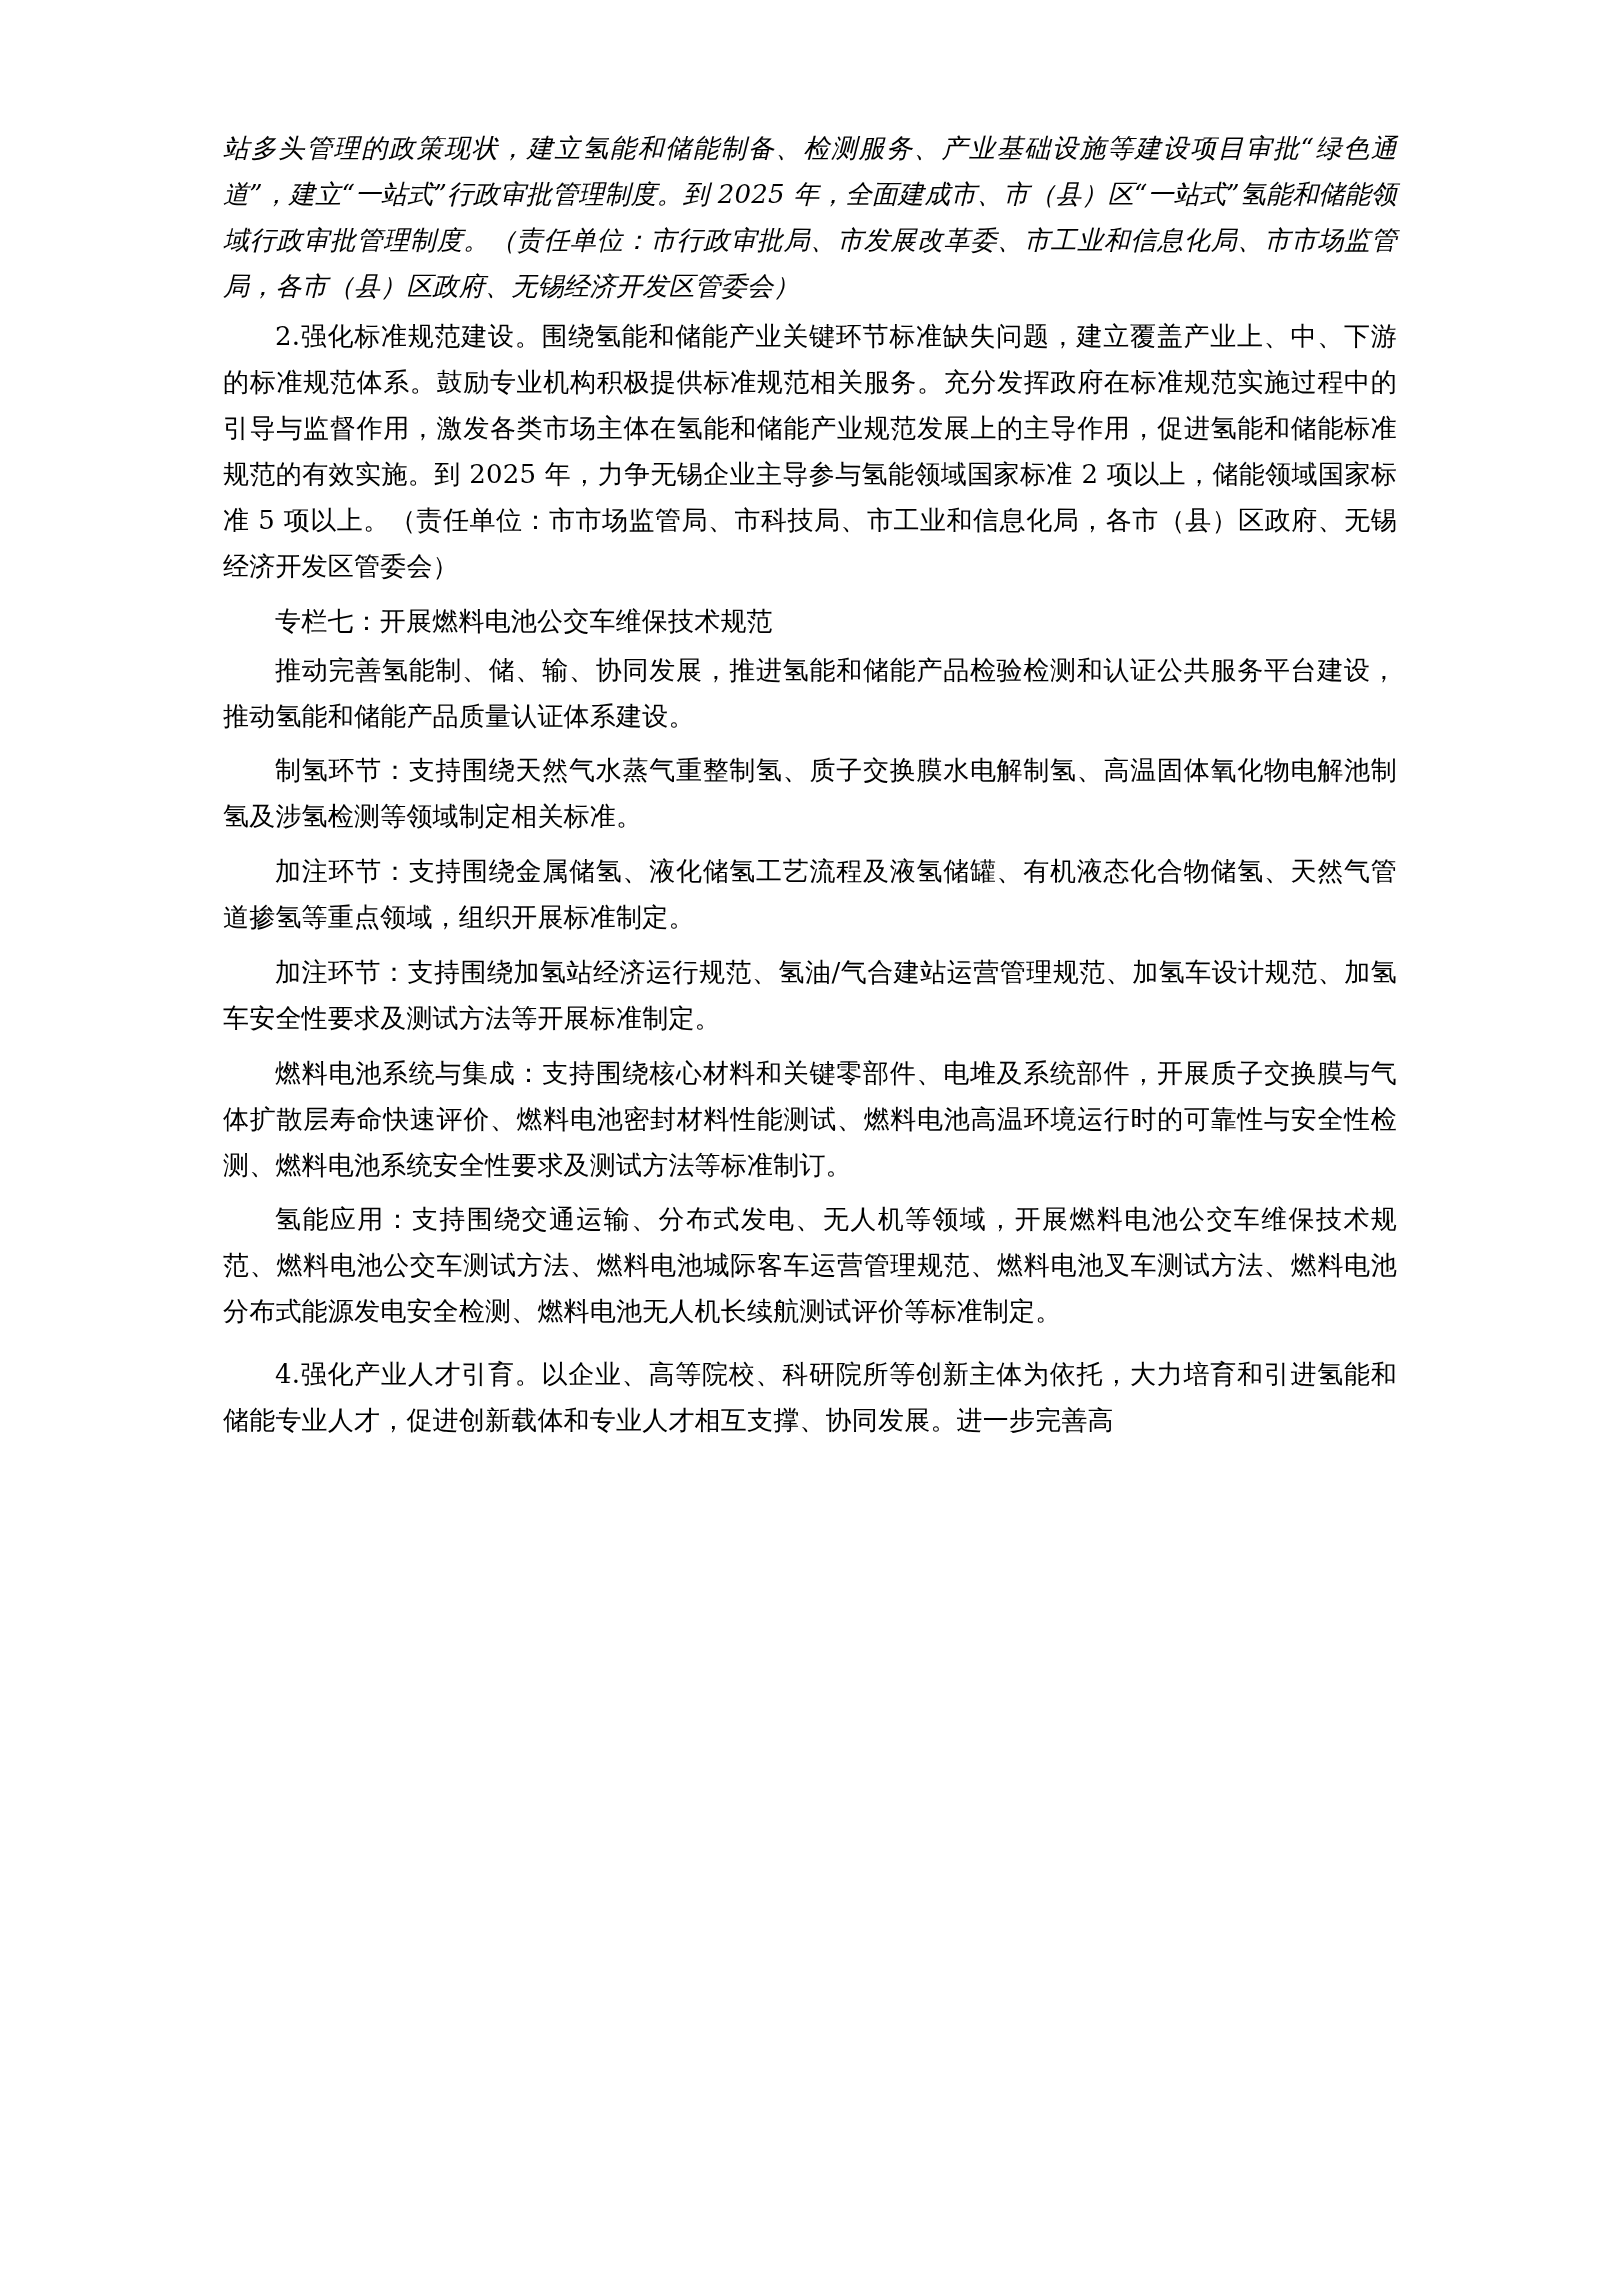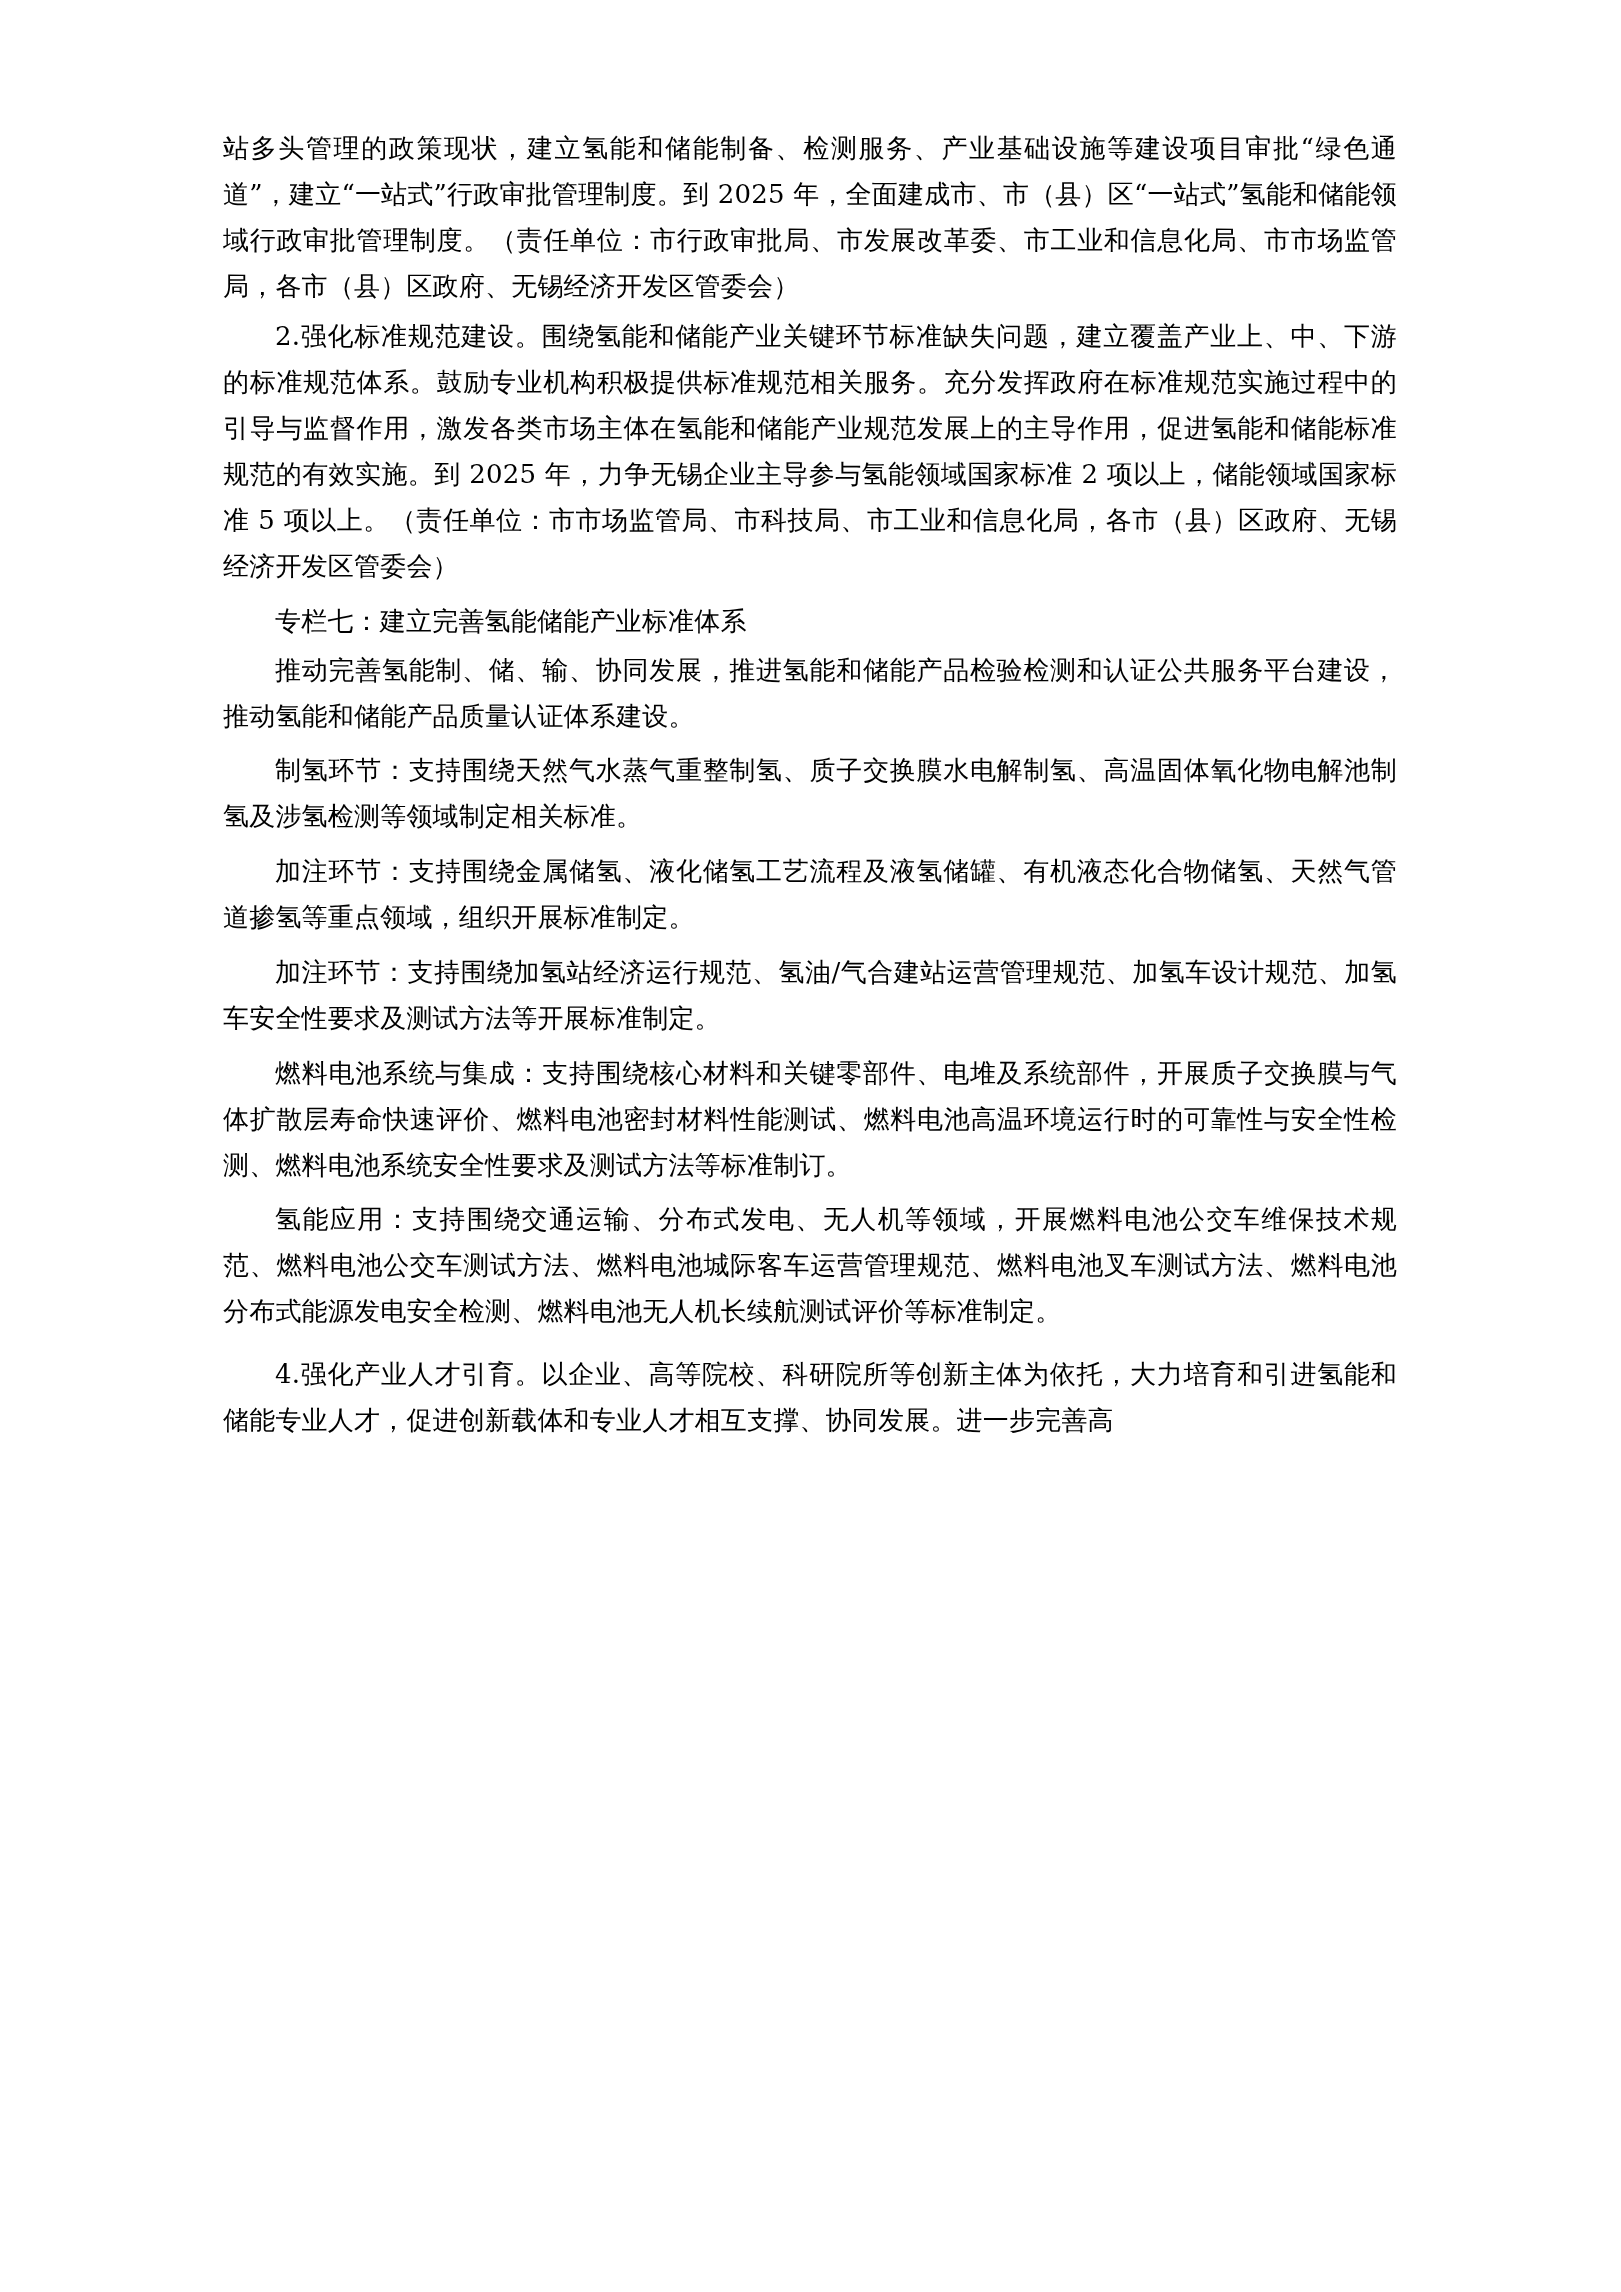--- a/index.html
+++ b/index.html
@@ -33,40 +33,41 @@
     letter-spacing: 0.2px;
   }
   p.indent {
     text-indent: 2em;
   }
   p.tight {
     margin-bottom: 2.9px;
   }
   .para-block > p:last-child {
     margin-bottom: 0;
+    font-style: italic;
   }
   .gap-small { height: 3.9px; }
 </style>
 </head>
 <body>
 
 <div class="page">
   <div class="doc-body">
 
     <div class="para-block">
       <p>站多头管理的政策现状，建立氢能和储能制备、检测服务、产业基础设施等建设项目审批“绿色通道”，建立“一站式”行政审批管理制度。到 2025 年，全面建成市、市（县）区“一站式”氢能和储能领域行政审批管理制度。（责任单位：市行政审批局、市发展改革委、市工业和信息化局、市市场监管局，各市（县）区政府、无锡经济开发区管委会）</p>
     </div>
 
     <div class="gap-small"></div>
 
     <p class="indent">2.强化标准规范建设。围绕氢能和储能产业关键环节标准缺失问题，建立覆盖产业上、中、下游的标准规范体系。鼓励专业机构积极提供标准规范相关服务。充分发挥政府在标准规范实施过程中的引导与监督作用，激发各类市场主体在氢能和储能产业规范发展上的主导作用，促进氢能和储能标准规范的有效实施。到 2025 年，力争无锡企业主导参与氢能领域国家标准 2 项以上，储能领域国家标准 5 项以上。（责任单位：市市场监管局、市科技局、市工业和信息化局，各市（县）区政府、无锡经济开发区管委会）</p>
 
     <div class="gap-small"></div>
 
-    <p class="indent tight">专栏七：建立完善氢能储能产业标准体系</p>
+    <p class="indent tight">专栏七：开展燃料电池公交车维保技术规范</p>
 
     <p class="indent">推动完善氢能制、储、输、协同发展，推进氢能和储能产品检验检测和认证公共服务平台建设，推动氢能和储能产品质量认证体系建设。</p>
 
     <div class="gap-small"></div>
 
     <p class="indent">制氢环节：支持围绕天然气水蒸气重整制氢、质子交换膜水电解制氢、高温固体氧化物电解池制氢及涉氢检测等领域制定相关标准。</p>
 
     <div class="gap-small"></div>
 
     <p class="indent">加注环节：支持围绕金属储氢、液化储氢工艺流程及液氢储罐、有机液态化合物储氢、天然气管道掺氢等重点领域，组织开展标准制定。</p>

